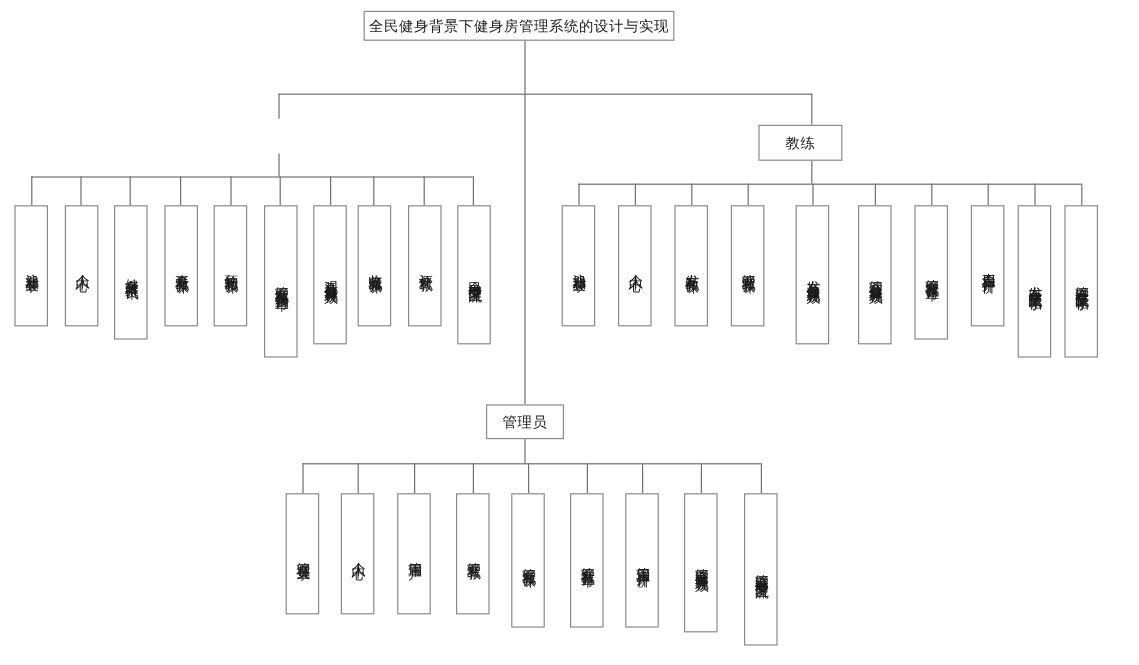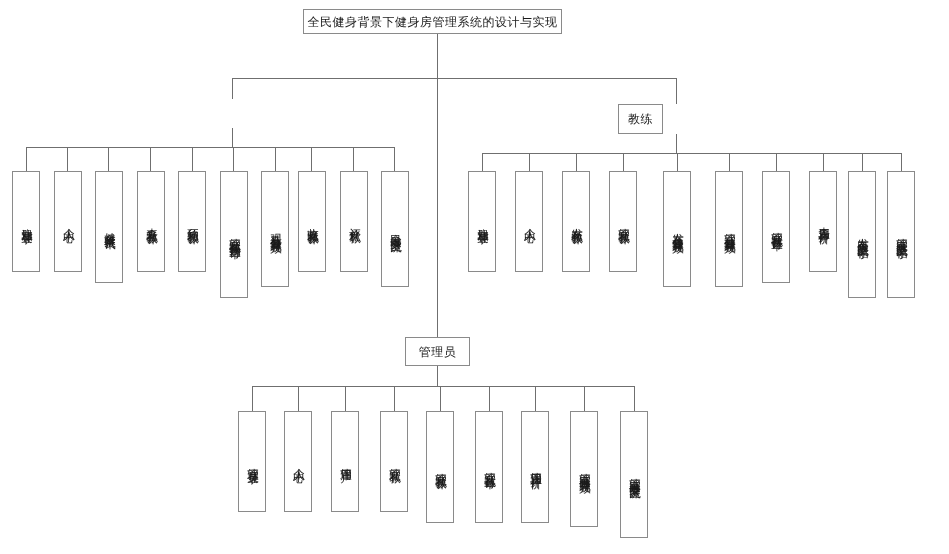--- a/index.html
+++ b/index.html
@@ -110,21 +110,21 @@
   <div class="node v" style="left:298px;top:171px;width:28px;height:101px;">
     <span>收藏私教课</span>
     </div>
   <div class="node v" style="left:340px;top:171px;width:28px;height:101px;">
     <span>评价私教</span>
     </div>
   <div class="node v" style="left:381px;top:171px;width:28px;height:116px;">
     <span>全民健身交流区</span>
     </div>
 
-  <div class="node h" style="left:618px;top:104px;width:45px;height:30px;">
+  <div class="node h" style="left:632px;top:104px;width:70px;height:30px;">
     <span>教练</span>
   </div>
   <div class="ln lnv" style="left:676px;top:134px;width:1px;height:19px;"></div>
   <div class="ln lnh" style="left:482px;top:153px;width:419px;height:1px;"></div>
 
   <div class="ln lnv" style="left:482px;top:153px;width:1px;height:18px;"></div>
   <div class="ln lnv" style="left:529px;top:153px;width:1px;height:18px;"></div>
   <div class="ln lnv" style="left:576px;top:153px;width:1px;height:18px;"></div>
   <div class="ln lnv" style="left:623px;top:153px;width:1px;height:18px;"></div>
   <div class="ln lnv" style="left:677px;top:153px;width:1px;height:18px;"></div>

